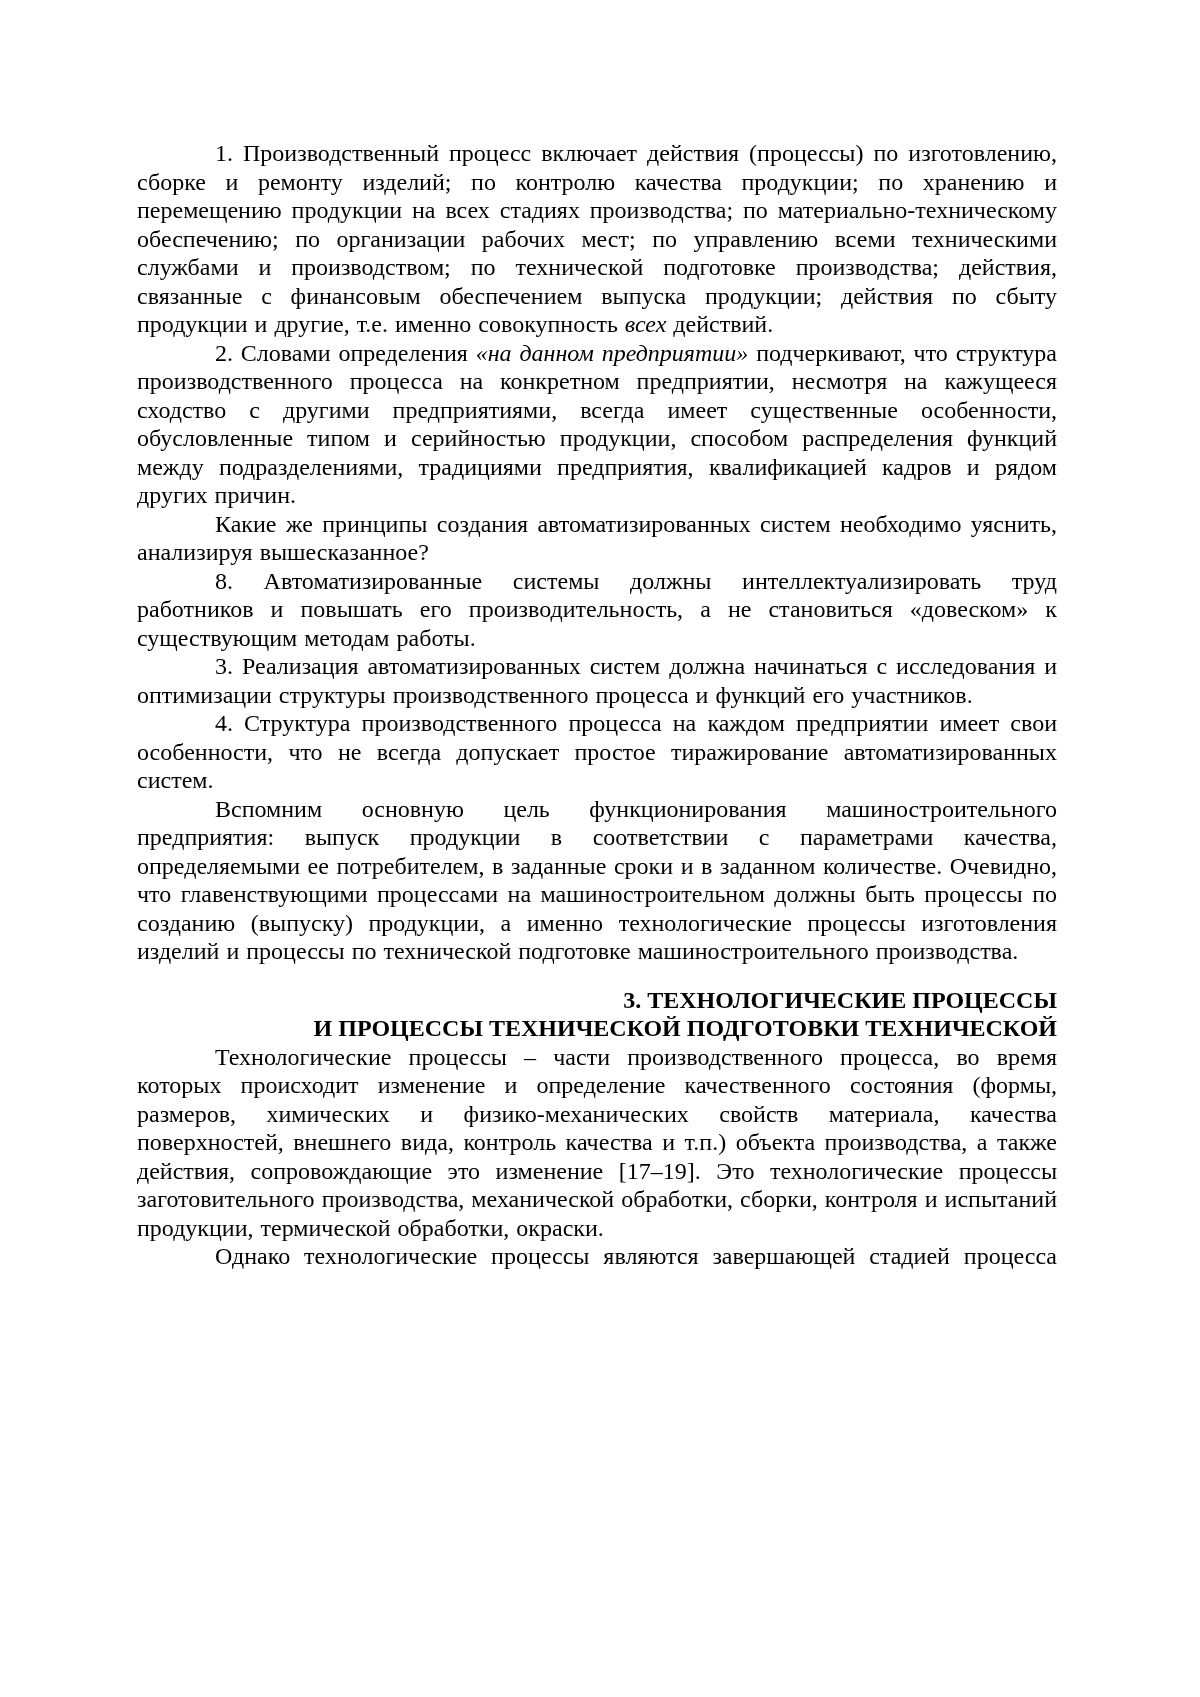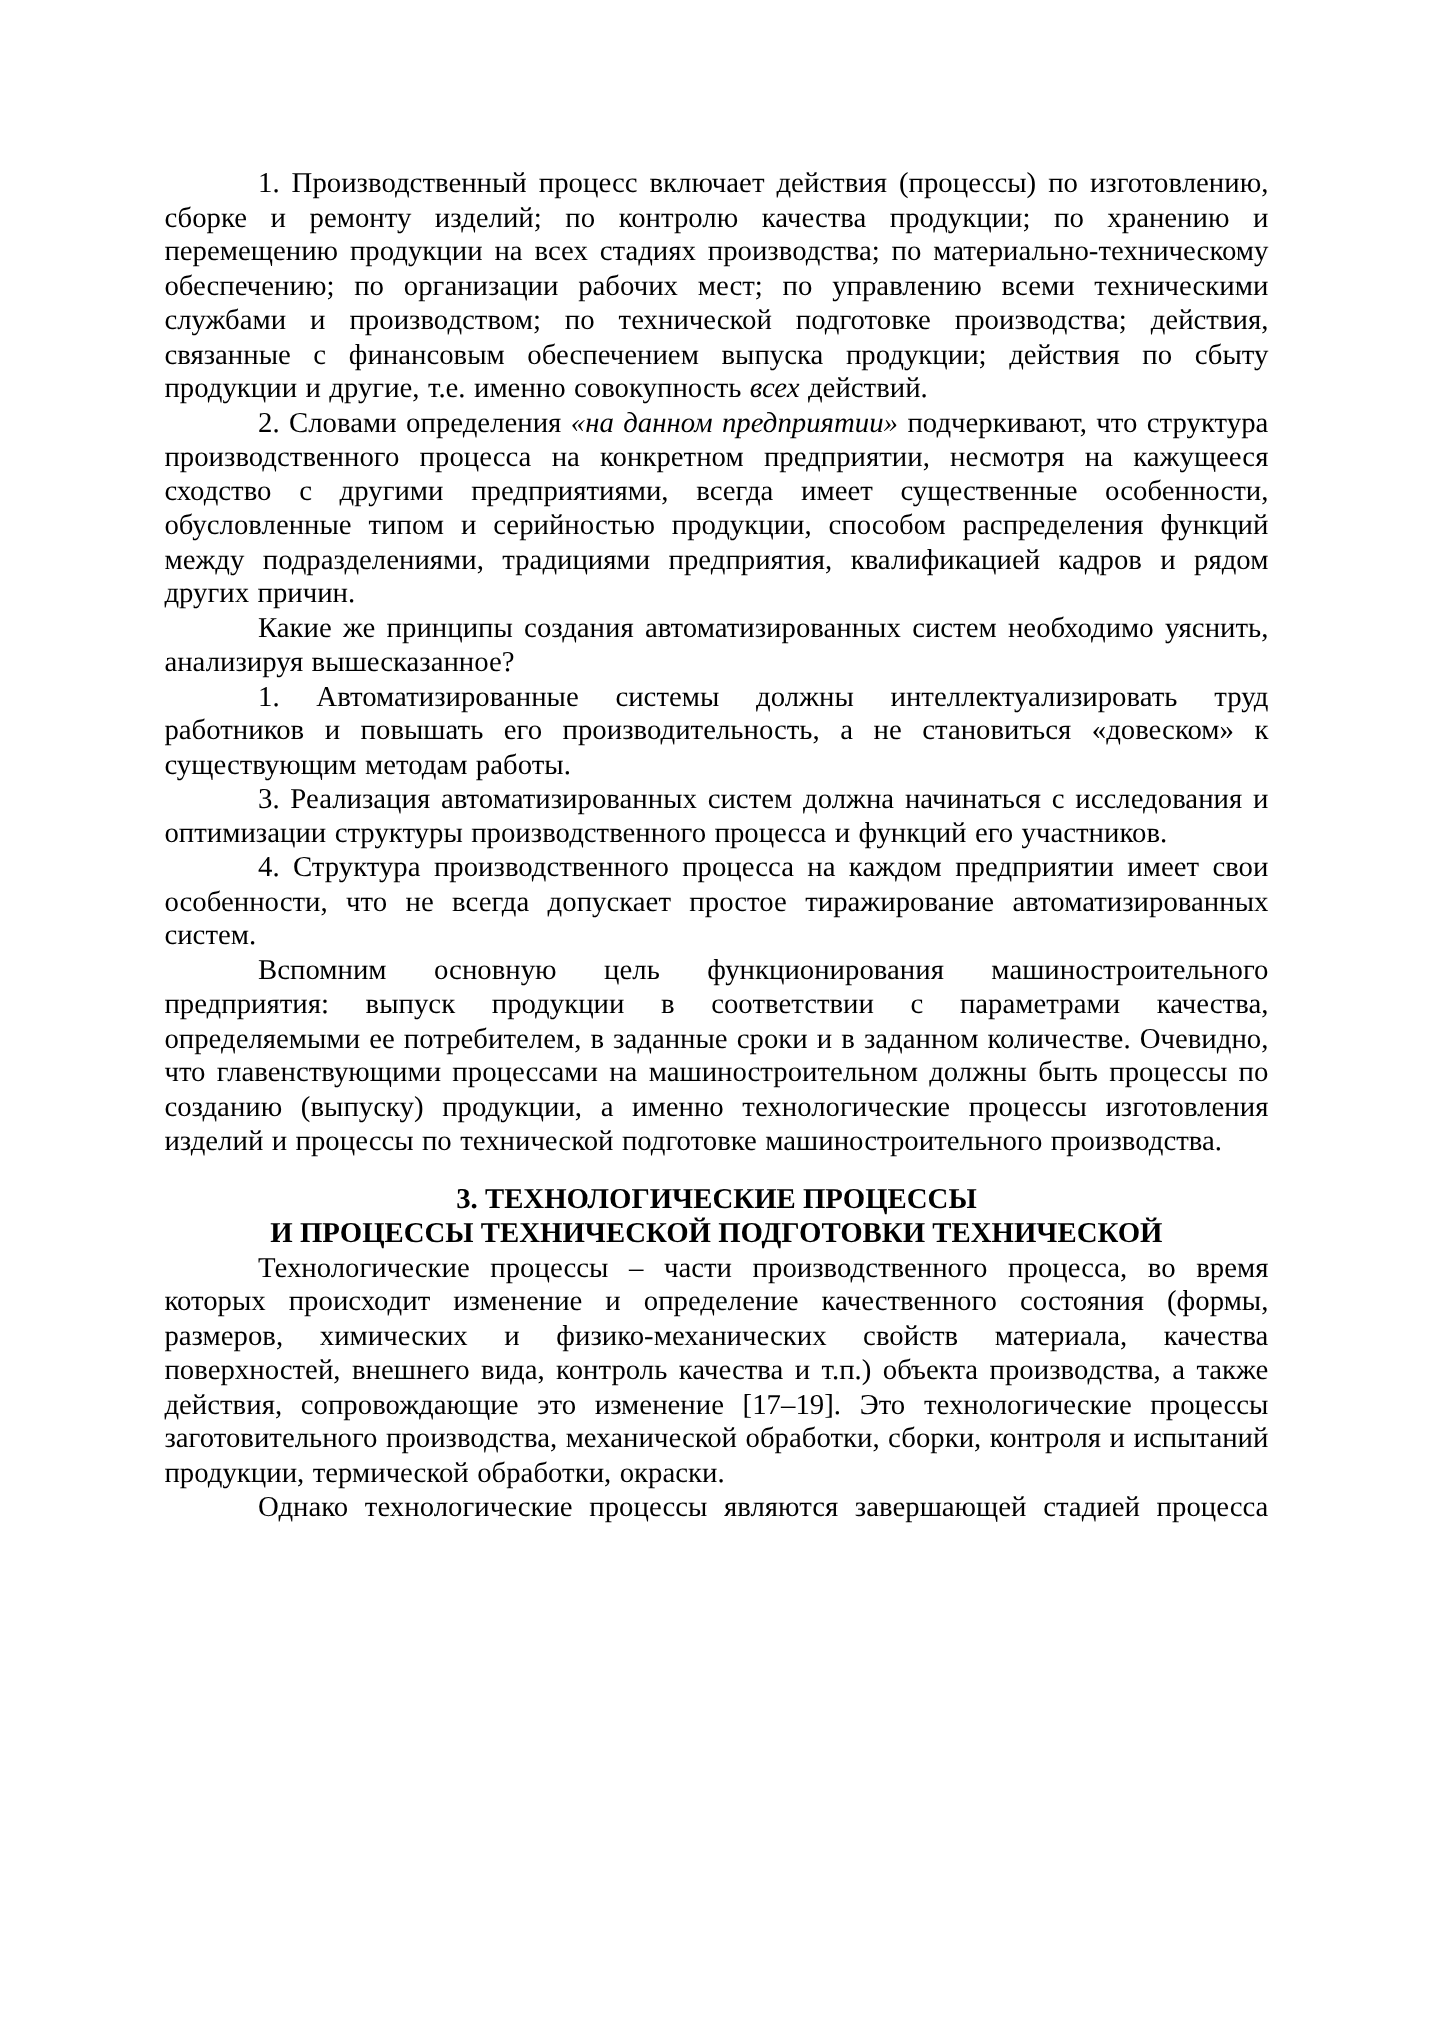--- a/index.html
+++ b/index.html
@@ -31,21 +31,21 @@
     word-spacing: 1px;
   }
   .par .it {
     font-style: italic;
   }
   .heading {
     margin: 20px 0 0 0;
     font-size: 24px;
     line-height: 28.5px;
     font-weight: bold;
-    text-align: center;
+    text-align: right;
   }
   .footer {
     position: absolute;
     left: 137px;
     top: 1539px;
     width: 920px;
     text-align: left;
     font-style: italic;
     font-size: 22px;
     line-height: 29px;
@@ -59,21 +59,21 @@
   }
 </style>
 </head>
 <body>
 
 <div class="page">
   <div class="body-text">
       <p class="par"><span>1. Производственный процесс включает действия (процессы) по изготовлению, сборке и ремонту изделий; по контролю качества продукции; по хранению и перемещению продукции на всех стадиях производства; по материально-техническому обеспечению; по организации рабочих мест; по управлению всеми техническими службами и производством; по технической подготовке производства; действия, связанные с финансовым обеспечением выпуска продукции; действия по сбыту продукции и другие, т.е. именно совокупность </span><span class="it">всех</span><span> действий.</span></p>
       <p class="par"><span>2. Словами определения </span><span class="it">«на данном предприятии»</span><span> подчеркивают, что структура производственного процесса на конкретном предприятии, несмотря на кажущееся сходство с другими предприятиями, всегда имеет существенные особенности, обусловленные типом и серийностью продукции, способом распределения функций между подразделениями, традициями предприятия, квалификацией кадров и рядом других причин.</span></p>
       <p class="par"><span>Какие же принципы создания автоматизированных систем необходимо уяснить, анализируя вышесказанное?</span></p>
-      <p class="par"><span>1. Автоматизированные системы должны интеллектуализировать труд работников и повышать его производительность, а не становиться «довеском» к существующим методам работы.</span></p>
+      <p class="par"><span>8. Автоматизированные системы должны интеллектуализировать труд работников и повышать его производительность, а не становиться «довеском» к существующим методам работы.</span></p>
       <p class="par"><span>3. Реализация автоматизированных систем должна начинаться с исследования и оптимизации структуры производственного процесса и функций его участников.</span></p>
       <p class="par"><span>4. Структура производственного процесса на каждом предприятии имеет свои особенности, что не всегда допускает простое тиражирование автоматизированных систем.</span></p>
       <p class="par"><span>Вспомним основную цель функционирования машиностроительного предприятия: выпуск продукции в соответствии с параметрами качества, определяемыми ее потребителем, в заданные сроки и в заданном количестве. Очевидно, что главенствующими процессами на машиностроительном должны быть процессы по созданию (выпуску) продукции, а именно технологические процессы изготовления изделий и процессы по технической подготовке машиностроительного производства.</span></p>
       <div class="heading">
         <div>3. ТЕХНОЛОГИЧЕСКИЕ ПРОЦЕССЫ</div>
         <div>И ПРОЦЕССЫ ТЕХНИЧЕСКОЙ ПОДГОТОВКИ ТЕХНИЧЕСКОЙ</div>
       </div>
       <p class="par"><span>Технологические процессы – части производственного процесса, во время которых происходит изменение и определение качественного состояния (формы, размеров, химических и физико-механических свойств материала, качества поверхностей, внешнего вида, контроль качества и т.п.) объекта производства, а также действия, сопровождающие это изменение [17–19]. Это технологические процессы заготовительного производства, механической обработки, сборки, контроля и испытаний продукции, термической обработки, окраски.</span></p>
       <p class="par"><span>Однако технологические процессы являются завершающей стадией процесса изготовления изделия, а предваряет создание изделия техническая подготовка производства, включающая в себя:</span></p>
     </div>

